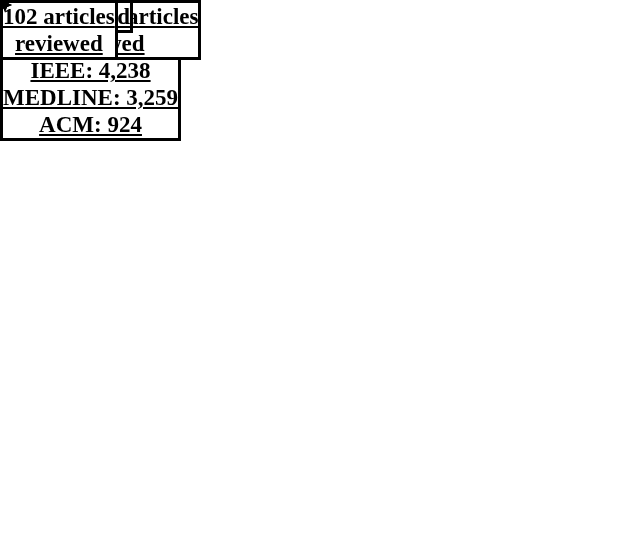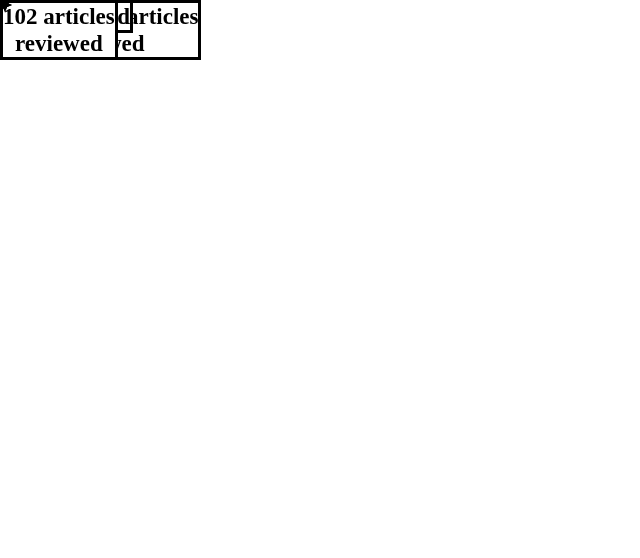--- a/index.html
+++ b/index.html
@@ -20,20 +20,21 @@
     background: #ffffff;
     color: #000000;
     display: flex;
     flex-direction: column;
     justify-content: center;
     align-items: center;
     text-align: center;
     font-weight: bold;
     font-size: 23px;
     line-height: 27px;
+    text-decoration: underline;
   }
   .fline { min-height: 27px; white-space: nowrap; }
   .hline { position: absolute; height: 2px; background: #000000; }
   .vline { position: absolute; width: 2px; background: #000000; }
   .head-right {
     position: absolute; width: 0; height: 0;
     border-top: 5px solid transparent;
     border-bottom: 5px solid transparent;
     border-left: 12px solid #000000;
   }
@@ -59,20 +60,27 @@
   #arrow-fulltext-to-excluded-line     { left: 230; top: 281; width: 167; }
   #arrow-fulltext-to-excluded-head     { left: 396; top: 277; }
   #arrow-fulltext-to-included-line     { left: 114; top: 347; height: 70; }
   #arrow-fulltext-to-included-head     { left: 110; top: 416; }
 </style>
 </head>
 <body>
 
 <div class="canvas">
 
+  <div class="fbox" id="box-identified">
+    <div class="fline">8,421 articles</div>
+    <div class="fline"></div>
+    <div class="fline">IEEE: 4,238</div>
+    <div class="fline">MEDLINE: 3,259</div>
+    <div class="fline">ACM: 924</div>
+  </div>
 
   <div class="fbox" id="box-excluded-screening">
     <div class="fline">7,732 excluded</div>
   </div>
 
   <div class="fbox" id="box-fulltext-reviewed">
     <div class="fline">689 full-text articles</div>
     <div class="fline">reviewed</div>
   </div>
 

